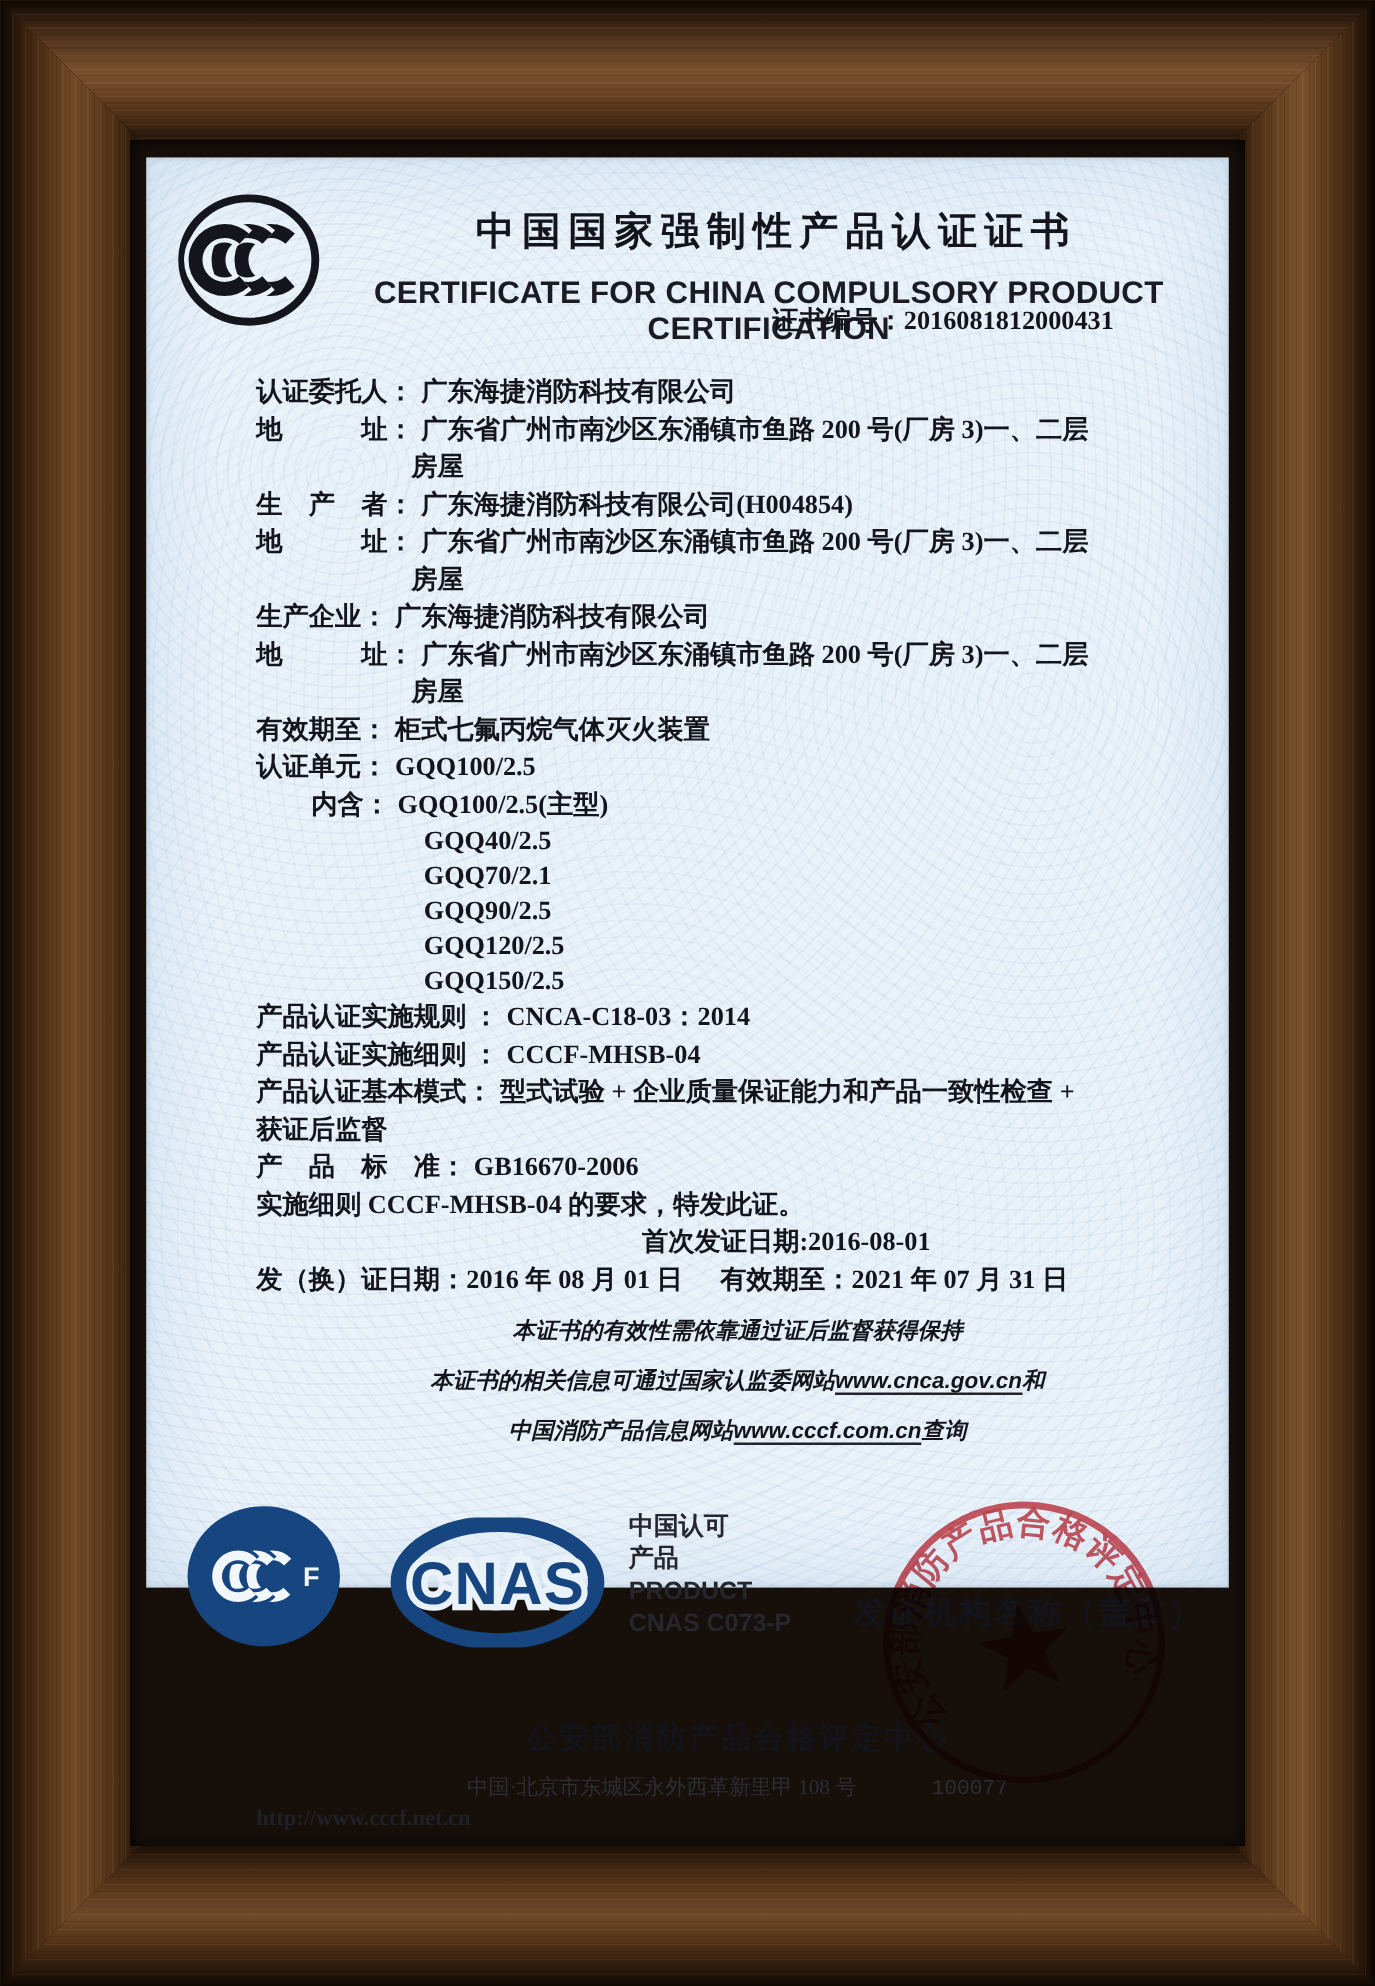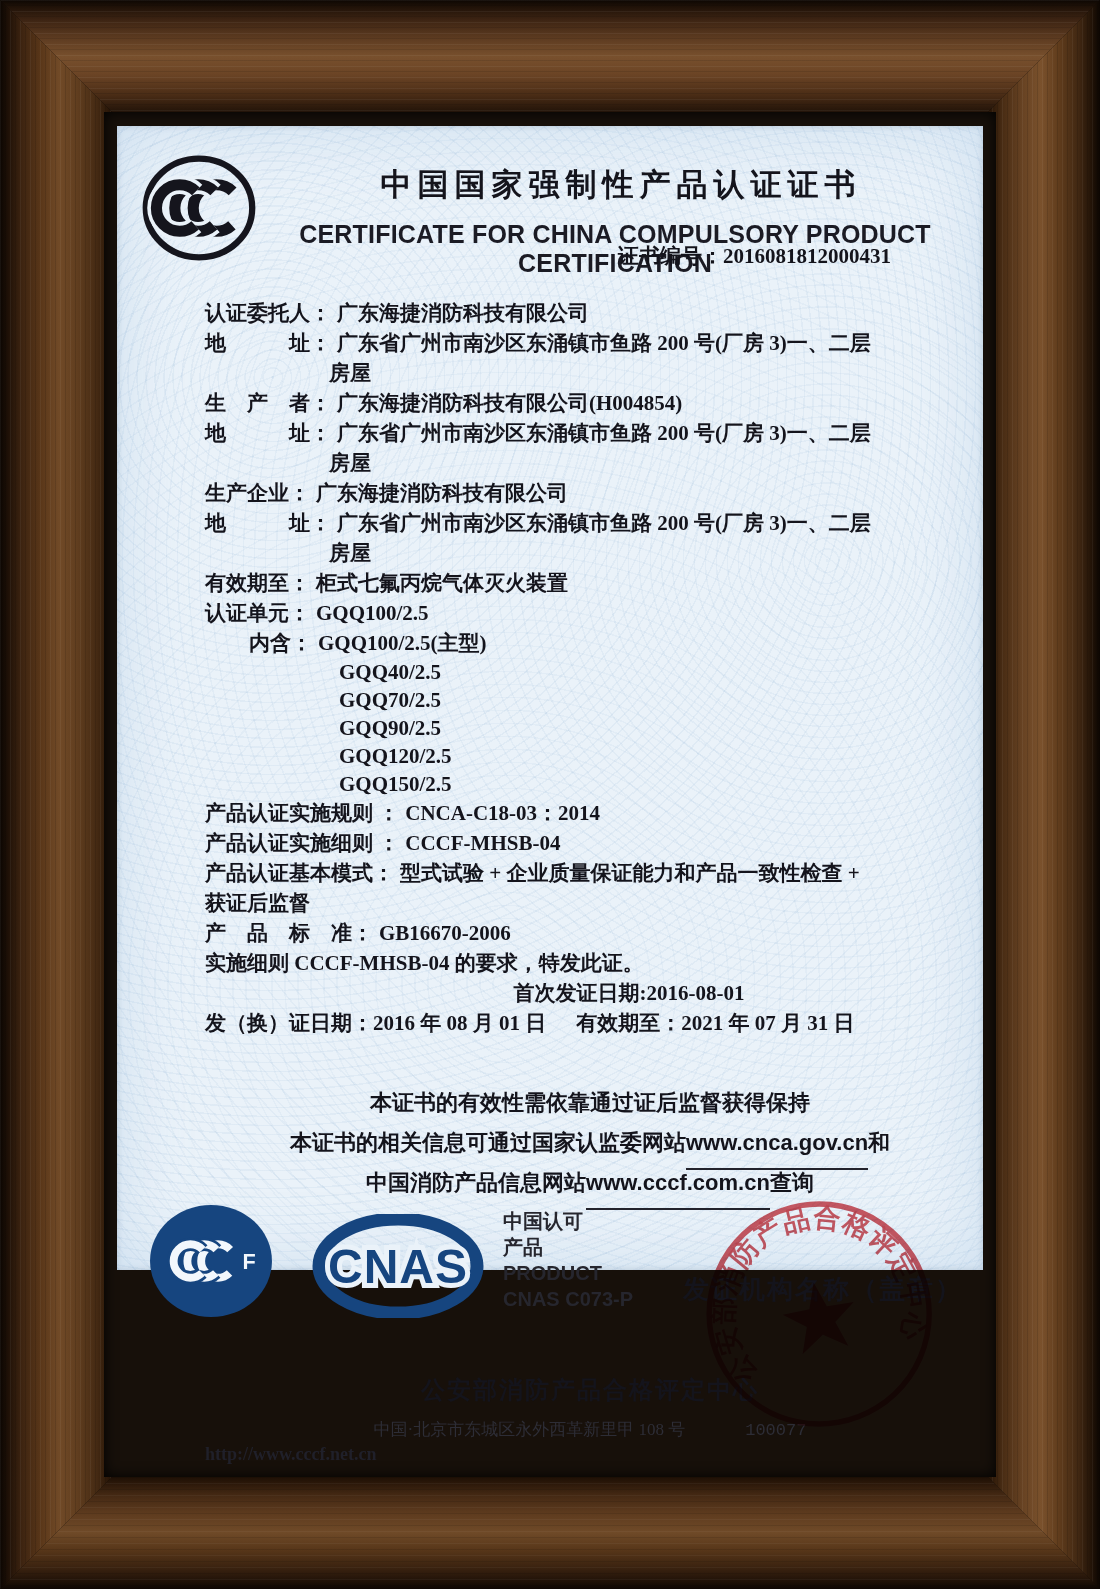--- a/index.html
+++ b/index.html
@@ -49,23 +49,23 @@
   
   .body{position:absolute;left:88px;top:172px;right:50px;font-size:21px;font-weight:700;}
   .row{line-height:30px;white-space:nowrap;}
   .val{margin-left:6px;}
   .cont{margin-left:124px;}
   .inhan .lbl{margin-left:44px;}
   .item{margin-left:134px;line-height:28px;}
   .center-first{text-align:center;padding-left:120px;white-space:nowrap;}
   .gap{margin-left:30px;}
   
-  .notices{position:absolute;left:88px;right:8px;top:957px;text-align:center;
-    font-size:22px;line-height:40px;font-weight:600;}
-  .ulink{border-bottom:2px solid #23232c;padding-bottom:13px;
+  .notices{position:absolute;left:88px;right:8px;top:918px;text-align:center;
+    font-size:18px;line-height:40px;font-weight:600;font-style:italic;}
+  .ulink{border-bottom:2px solid #23232c;padding-bottom:0px;
     font-family:"Liberation Sans","DejaVu Sans",sans-serif;font-weight:600;}
   
   .cccf-logo{position:absolute;left:30px;top:1076px;width:128px;height:118px;}
   .cnas-logo{position:absolute;left:195px;top:1088px;width:172px;height:104px;}
   .accred{position:absolute;left:386px;top:1082px;font-size:20px;line-height:26px;
     color:#26262e;font-family:"Liberation Sans","DejaVu Sans",sans-serif;font-weight:600;}
   .issuer-label{position:absolute;left:566px;top:1146px;font-size:26px;font-weight:700;letter-spacing:2px;z-index:1;}
   .stamp{position:absolute;left:584px;top:1062px;width:236px;height:250px;z-index:2;
     mix-blend-mode:multiply;opacity:.92;transform:rotate(-10deg);}
   
@@ -112,21 +112,21 @@
     <div class="row"><span class="lbl">生　产　者：</span><span class="val">广东海捷消防科技有限公司(H004854)</span></div>
     <div class="row"><span class="lbl">地　　　址：</span><span class="val">广东省广州市南沙区东涌镇市鱼路 200 号(厂房 3)一、二层</span></div>
     <div class="row cont">房屋</div>
     <div class="row"><span class="lbl">生产企业：</span><span class="val">广东海捷消防科技有限公司</span></div>
     <div class="row"><span class="lbl">地　　　址：</span><span class="val">广东省广州市南沙区东涌镇市鱼路 200 号(厂房 3)一、二层</span></div>
     <div class="row cont">房屋</div>
     <div class="row"><span class="lbl">有效期至：</span><span class="val">柜式七氟丙烷气体灭火装置</span></div>
     <div class="row"><span class="lbl">认证单元：</span><span class="val">GQQ100/2.5</span></div>
     <div class="row inhan"><span class="lbl">内含：</span><span class="val">GQQ100/2.5(主型)</span></div>
     <div class="row item">GQQ40/2.5</div>
-    <div class="row item">GQQ70/2.5</div>
+    <div class="row item">GQQ70/2.1</div>
     <div class="row item">GQQ90/2.5</div>
     <div class="row item">GQQ120/2.5</div>
     <div class="row item">GQQ150/2.5</div>
     <div class="row"><span class="lbl">产品认证实施规则 ：</span><span class="val">CNCA-C18-03：2014</span></div>
     <div class="row"><span class="lbl">产品认证实施细则 ：</span><span class="val">CCCF-MHSB-04</span></div>
     <div class="row"><span class="lbl">产品认证基本模式：</span><span class="val">型式试验 + 企业质量保证能力和产品一致性检查 +</span></div>
     <div class="row">获证后监督</div>
     <div class="row"><span class="lbl">产　品　标　准：</span><span class="val">GB16670-2006</span></div>
     <div class="row">实施细则 CCCF-MHSB-04 的要求，特发此证。</div>
     <div class="row center-first">首次发证日期:2016-08-01</div>

